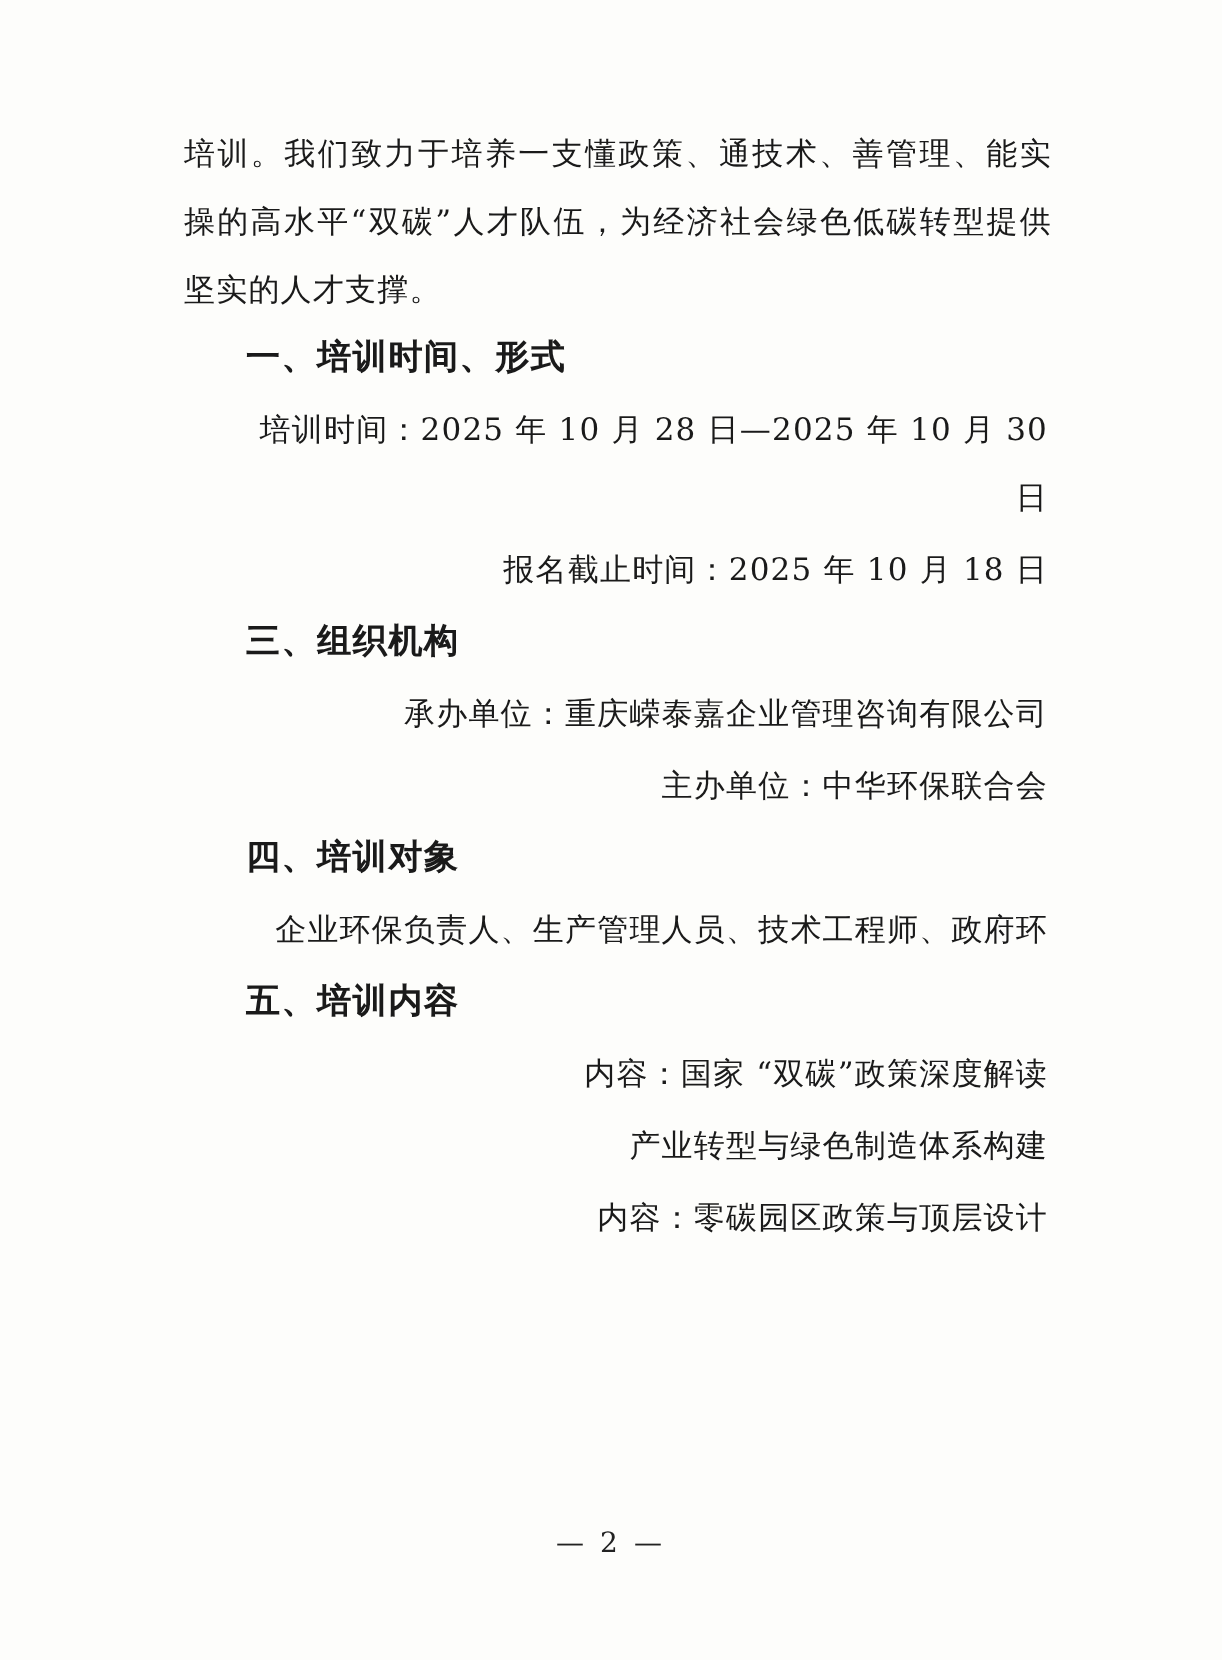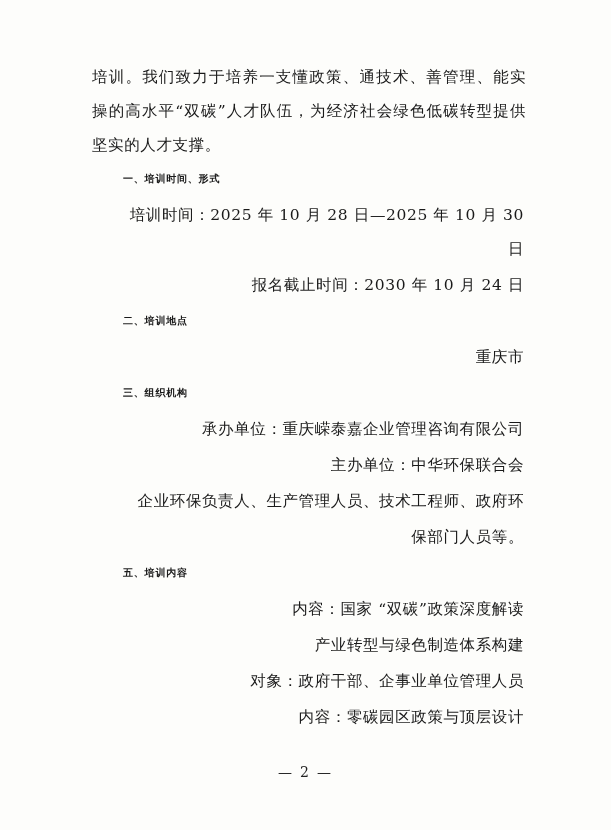--- a/index.html
+++ b/index.html
@@ -32,21 +32,21 @@
     line-height: 34px;
     letter-spacing: 0.6px;
     text-align: justify;
     text-justify: inter-ideograph;
     margin: 0;
   }
   .para.indent {
     text-indent: 0;
   }
   .heading {
-    font-size: 10px;
+    font-size: 17px;
     line-height: 34px;
     letter-spacing: 0.8px;
     font-weight: bold;
     margin: 0;
     padding-left: 31px;
   }
   .body-line {
     font-size: 15.5px;
     line-height: 34px;
     letter-spacing: 0.6px;
@@ -72,36 +72,33 @@
 </head>
 <body>
 
 <div class="page">
   <div class="content">
 
     <p class="para indent">培训。我们致力于培养一支懂政策、通技术、善管理、能实操的高水平“双碳”人才队伍，为经济社会绿色低碳转型提供坚实的人才支撑。</p>
 
     <p class="heading">一、培训时间、形式</p>
     <p class="body-line">培训时间：2025 年 10 月 28 日—2025 年 10 月 30 日</p>
-    <p class="body-line">报名截止时间：2030 年 10 月 24 日</p>
+    <p class="body-line">报名截止时间：2025 年 10 月 18 日</p>
 
-    <p class="heading">二、培训地点</p>
-    <p class="body-line">重庆市</p>
 
     <p class="heading">三、组织机构</p>
     <p class="body-line">承办单位：重庆嵘泰嘉企业管理咨询有限公司</p>
     <p class="body-line">主办单位：中华环保联合会</p>
 
+    <p class="heading">四、培训对象</p>
     <p class="body-line">企业环保负责人、生产管理人员、技术工程师、政府环</p>
-    <p class="body-line">保部门人员等。</p>
 
     <p class="heading">五、培训内容</p>
     <p class="body-line">内容：国家 “双碳”政策深度解读</p>
     <p class="body-line">产业转型与绿色制造体系构建</p>
-    <p class="body-line">对象：政府干部、企事业单位管理人员</p>
     <p class="body-line">内容：零碳园区政策与顶层设计</p>
 
   </div>
 
   <div class="footer">
     <span class="dash">—</span><span>2</span><span class="dash">—</span>
   </div>
 </div>
 
 </body></html>

